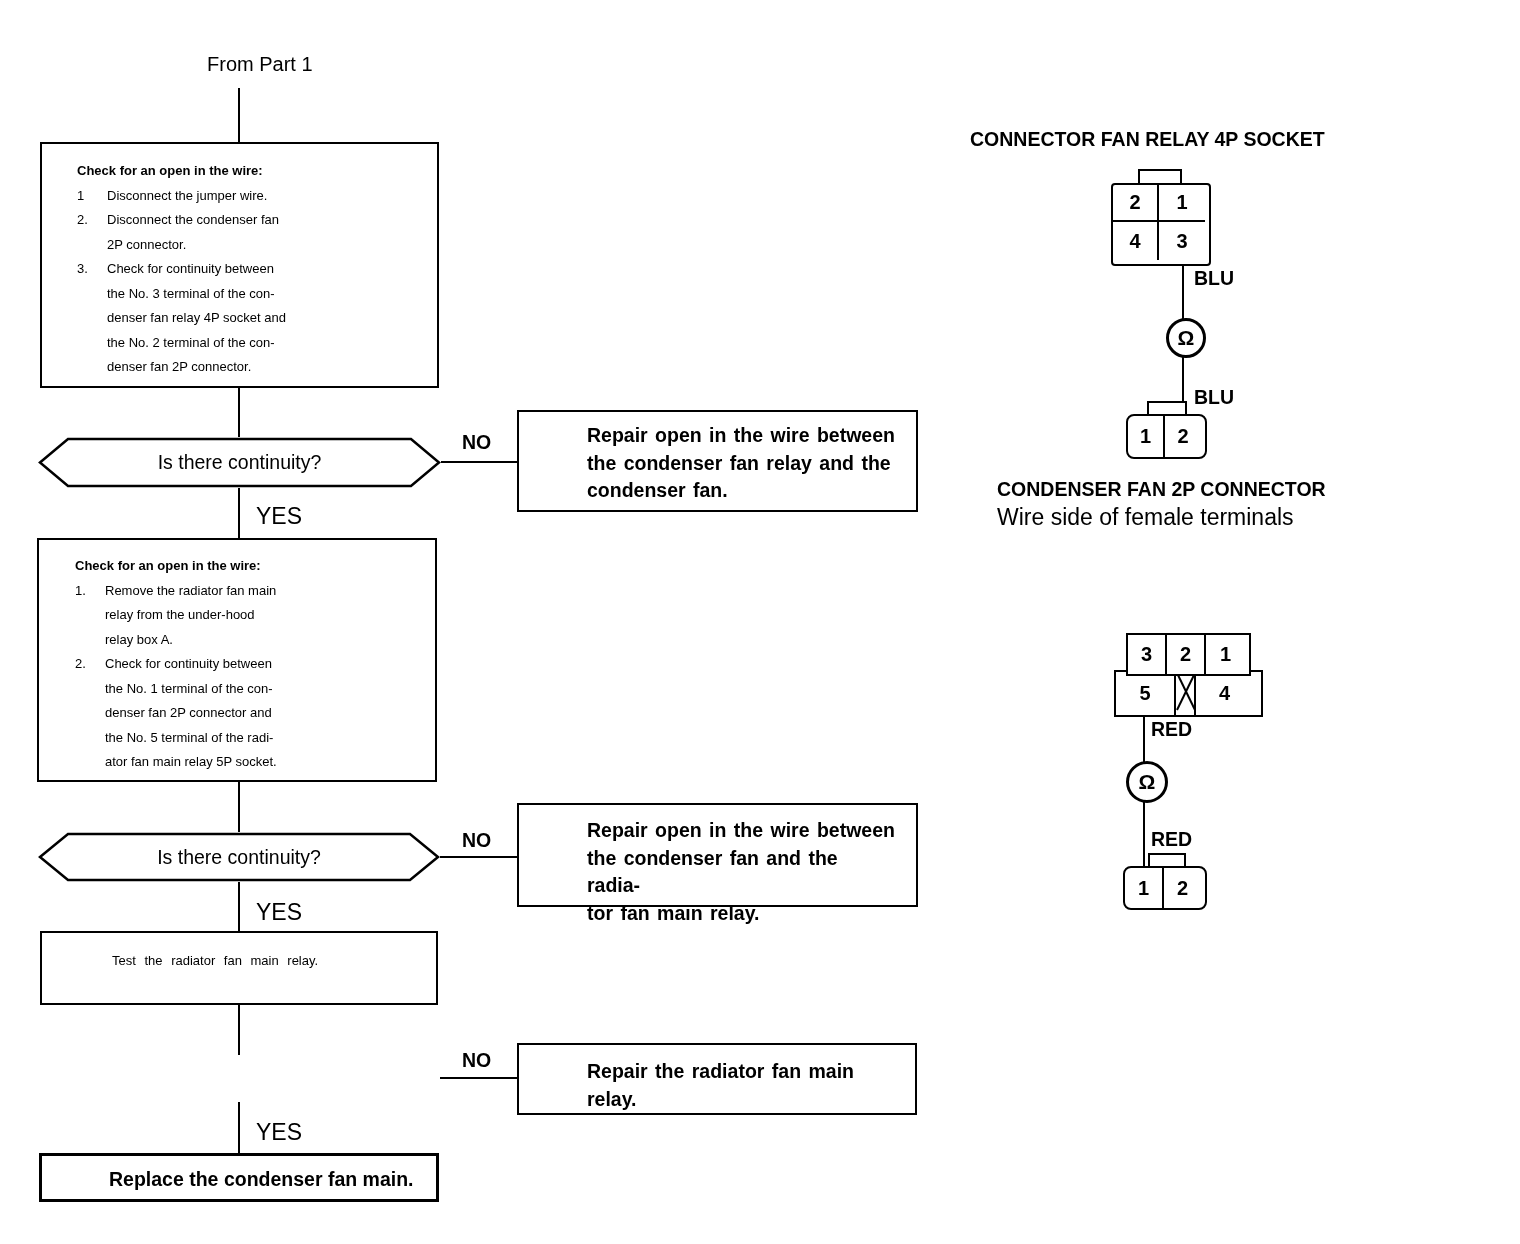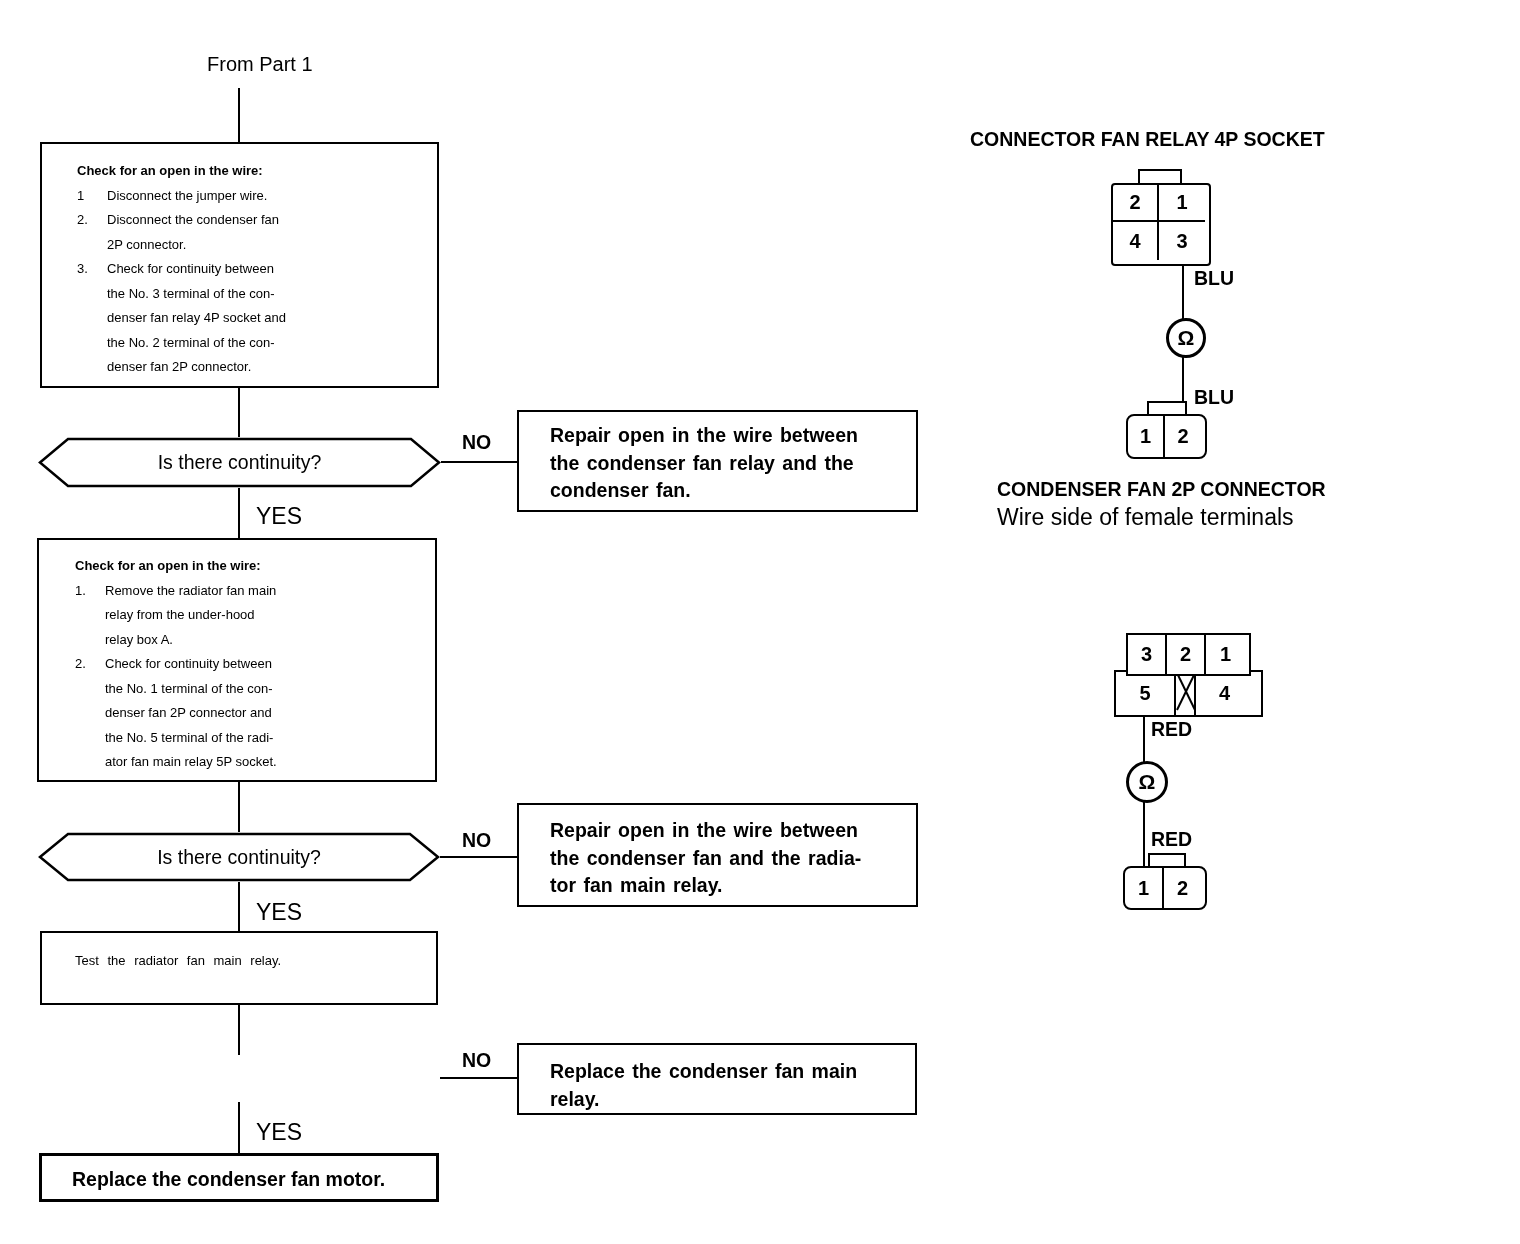--- a/index.html
+++ b/index.html
@@ -3,21 +3,21 @@
 <meta charset="utf-8">
 <style>
   html,body{margin:0;padding:0;background:#e8e8e8;}
   .page{
     position:relative;width:1520px;height:1244px;background:#ffffff;
     font-family:"Liberation Sans", sans-serif;color:#000;overflow:hidden;
   }
   .abs{position:absolute;box-sizing:border-box;}
   .vline{position:absolute;width:2px;background:#000;}
   .hline{position:absolute;height:2px;background:#000;}
-  .box{position:absolute;border:2px solid #000;background:#fff;box-sizing:border-box;}
+  .box{position:absolute;border:2px solid #000;background:#fff;box-sizing:border-box;padding-left:37px;}
   .bold{font-weight:700;}
   .steptext{font-size:13px;line-height:24.5px;}
   .step-title{font-weight:700;margin-bottom:0;}
   .item{display:flex;}
   .item .num{flex:0 0 30px;}
   .item .txt{white-space:pre-line;flex:1;}
   .action{font-weight:700;font-size:19.5px;line-height:27.5px;white-space:pre-line;word-spacing:2px;}
   .hexwrap{position:absolute;}
   .hexwrap svg{display:block;}
   .hexlabel{position:absolute;left:0;top:0;width:100%;height:100%;
@@ -139,29 +139,29 @@
     <div class="steptext" style="padding:16px 10px 0 33px;word-spacing:5px;">Test the radiator fan main relay.</div>
   </div>
 
   <div class="vline" style="left:238px;top:1005px;height:50px;"></div>
 
 
   <div class="hline" style="left:440px;top:1077px;width:77px;"></div>
   <div class="nolbl" style="left:462px;top:1049px;">NO</div>
 
   <div class="box" style="left:517px;top:1043px;width:400px;height:72px;">
-    <div class="action" style="padding:12px 18px 0 31px;line-height:28px;">Replace the condenser fan main
+    <div class="action" style="padding:12px 18px 0 31px;line-height:28px;">Repair the radiator fan main
 relay.</div>
   </div>
 
   <div class="vline" style="left:238px;top:1102px;height:51px;"></div>
   <div class="yeslbl" style="left:256px;top:1119px;">YES</div>
 
   <div class="box" style="left:39px;top:1153px;width:400px;height:49px;border-width:3px;">
-    <div class="action" style="padding:10px 10px 0 30px;word-spacing:0;">Replace the condenser fan motor.</div>
+    <div class="action" style="padding:10px 10px 0 30px;word-spacing:0;">Replace the condenser fan main.</div>
   </div>
 
   <div class="caption-title" style="left:970px;top:128px;">CONNECTOR FAN RELAY 4P SOCKET</div>
 
   <div class="tab" style="left:1138px;top:169px;width:40px;height:16px;"></div>
   <div class="grid4" style="left:1111px;top:183px;width:96px;height:79px;">
     <div class="cell br bb">2</div>
     <div class="cell bb">1</div>
     <div class="cell br">4</div>
     <div class="cell">3</div>

